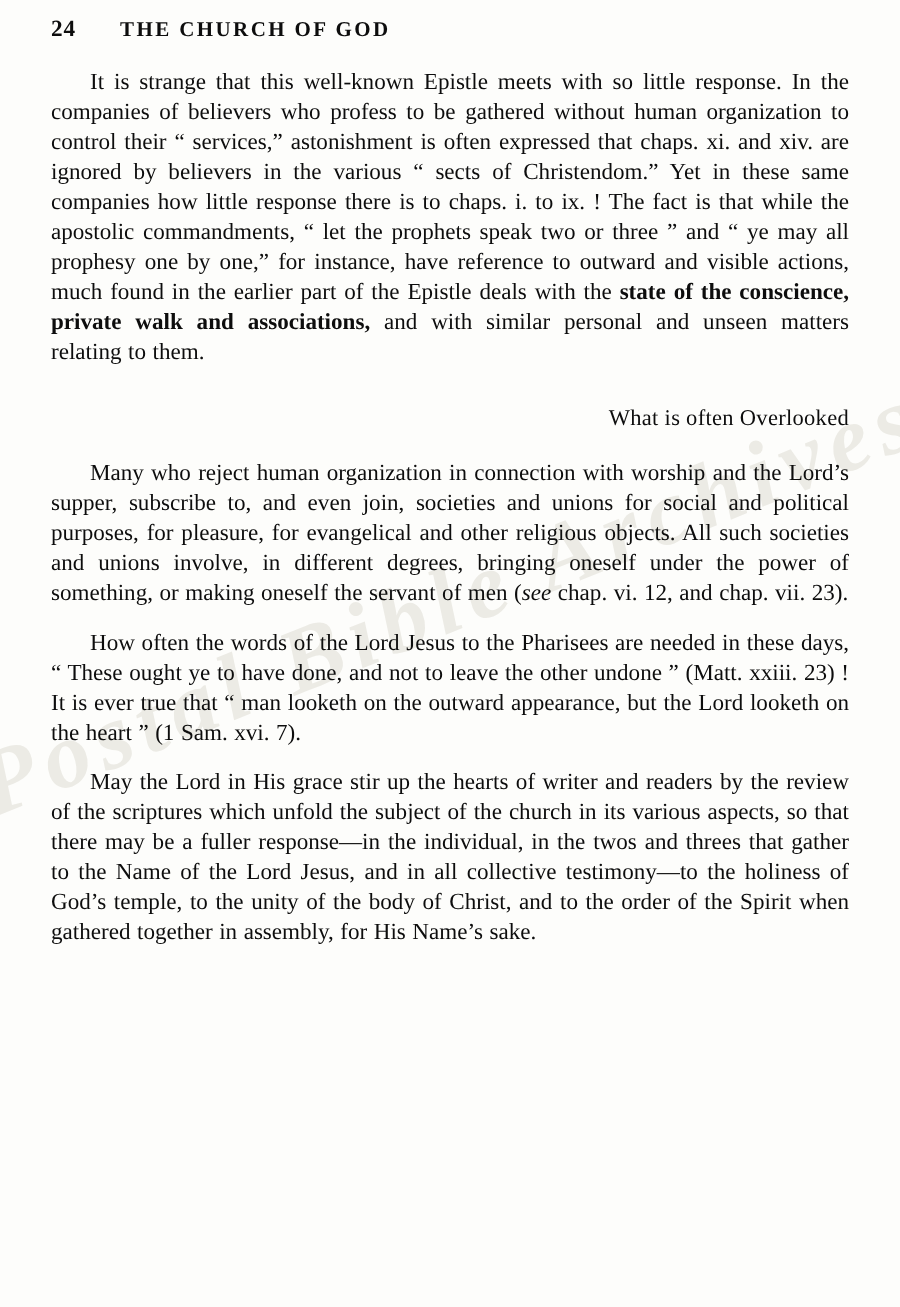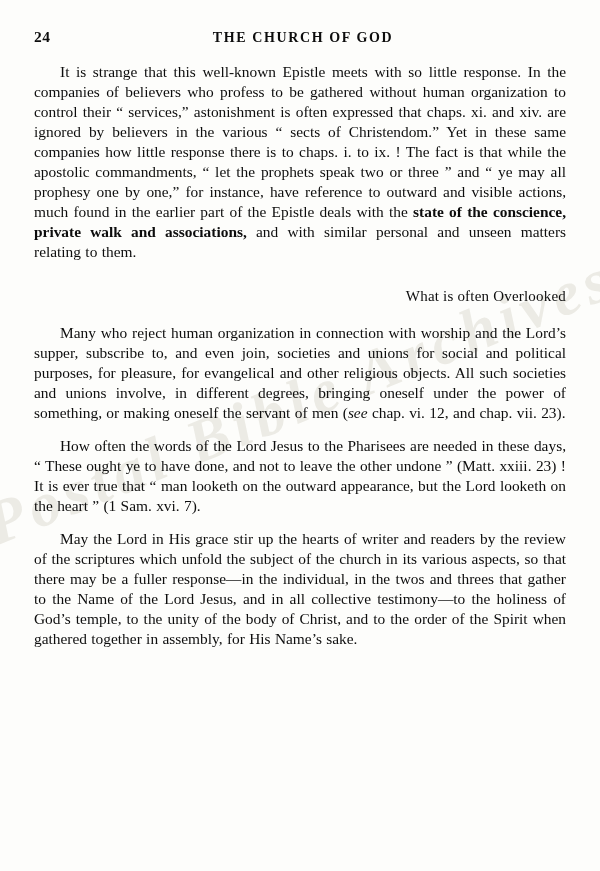--- a/index.html
+++ b/index.html
@@ -11,21 +11,21 @@
     height: 871px;
     background: #fdfdfb;
     font-family: "Liberation Serif", serif;
     color: #0d0d0d;
     position: relative;
     overflow: hidden;
   }
   .page {
     position: absolute;
     inset: 0;
-    padding: 28px 34px 20px 34px;
+    padding: 11px 34px 20px 34px;
     box-sizing: border-box;
   }
   
   .watermark {
     position: absolute;
     left: 0;
     top: 0;
     width: 600px;
     height: 871px;
     pointer-events: none;
@@ -56,21 +56,20 @@
   }
   .folio {
     font-size: 15.5px;
     font-weight: 700;
     letter-spacing: 0.5px;
     width: 46px;
     flex: 0 0 46px;
   }
   .running-head {
     flex: 1 1 auto;
-    text-align: center;
     font-size: 14px;
     font-weight: 700;
     letter-spacing: 1.6px;
     padding-right: 40px;
   }
   p.body {
     margin: 0 0 13px 0;
     font-size: 15.4px;
     line-height: 1.30;
     text-align: justify;

